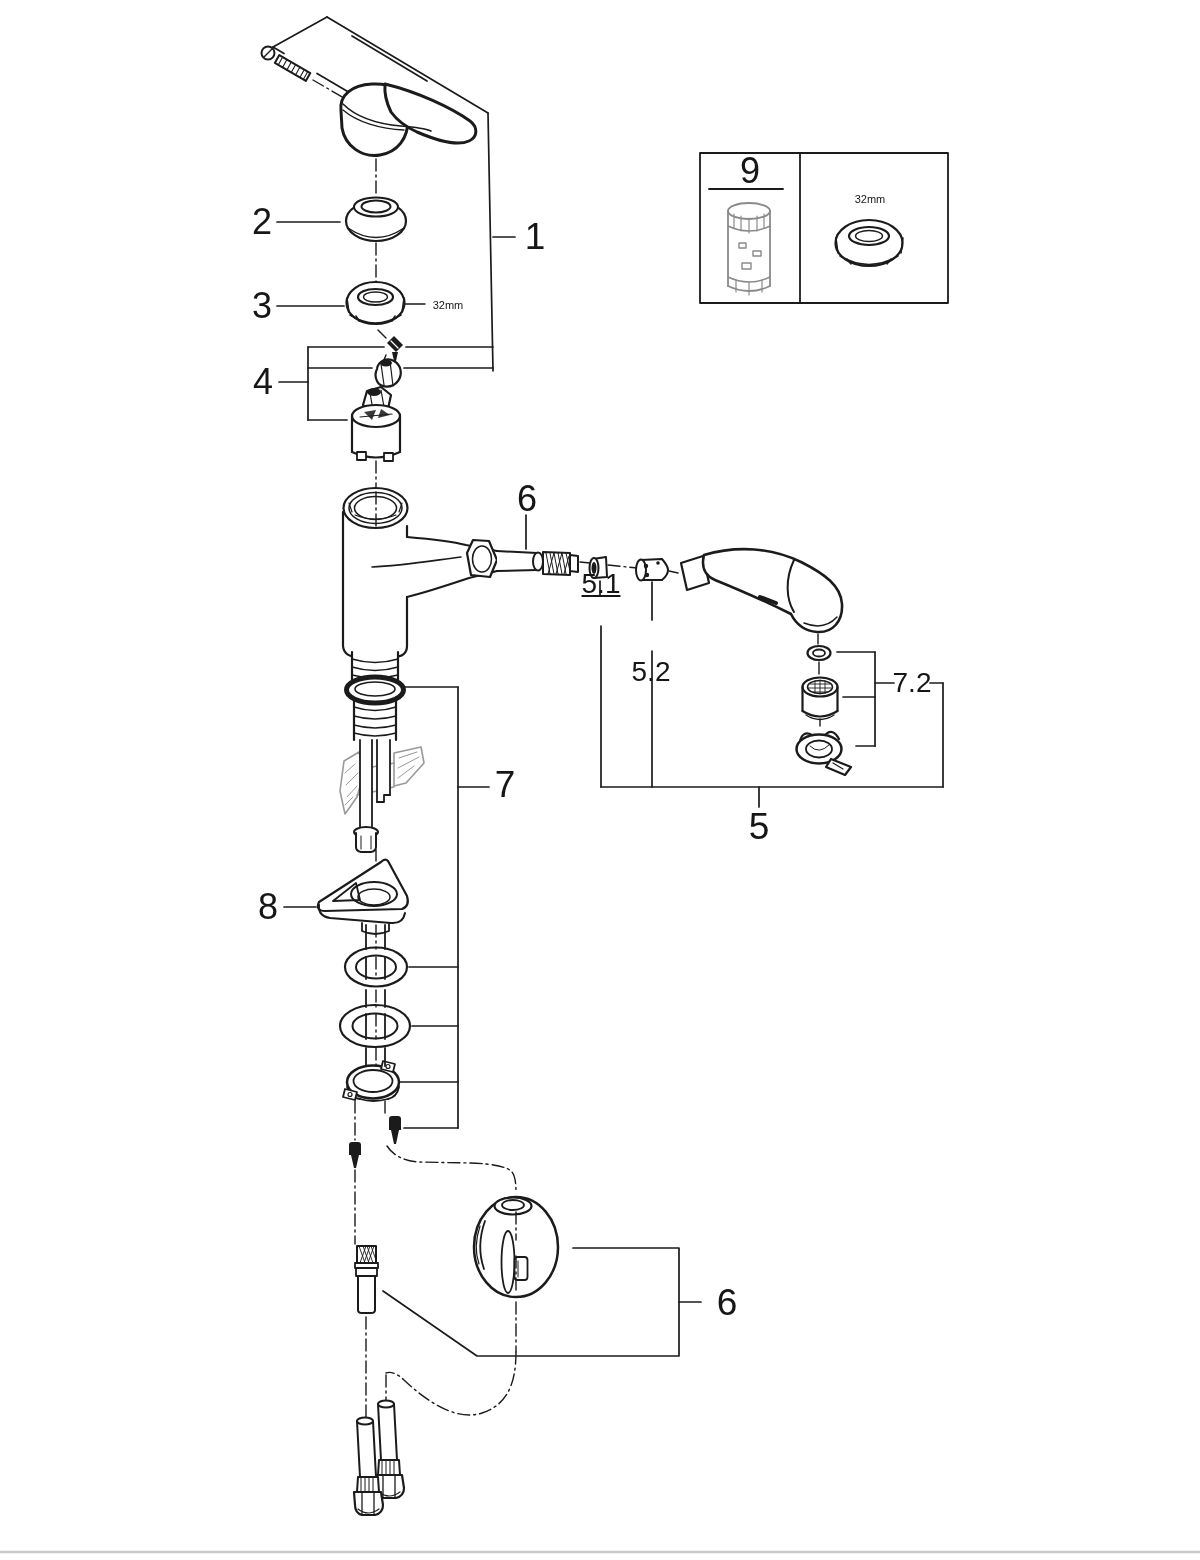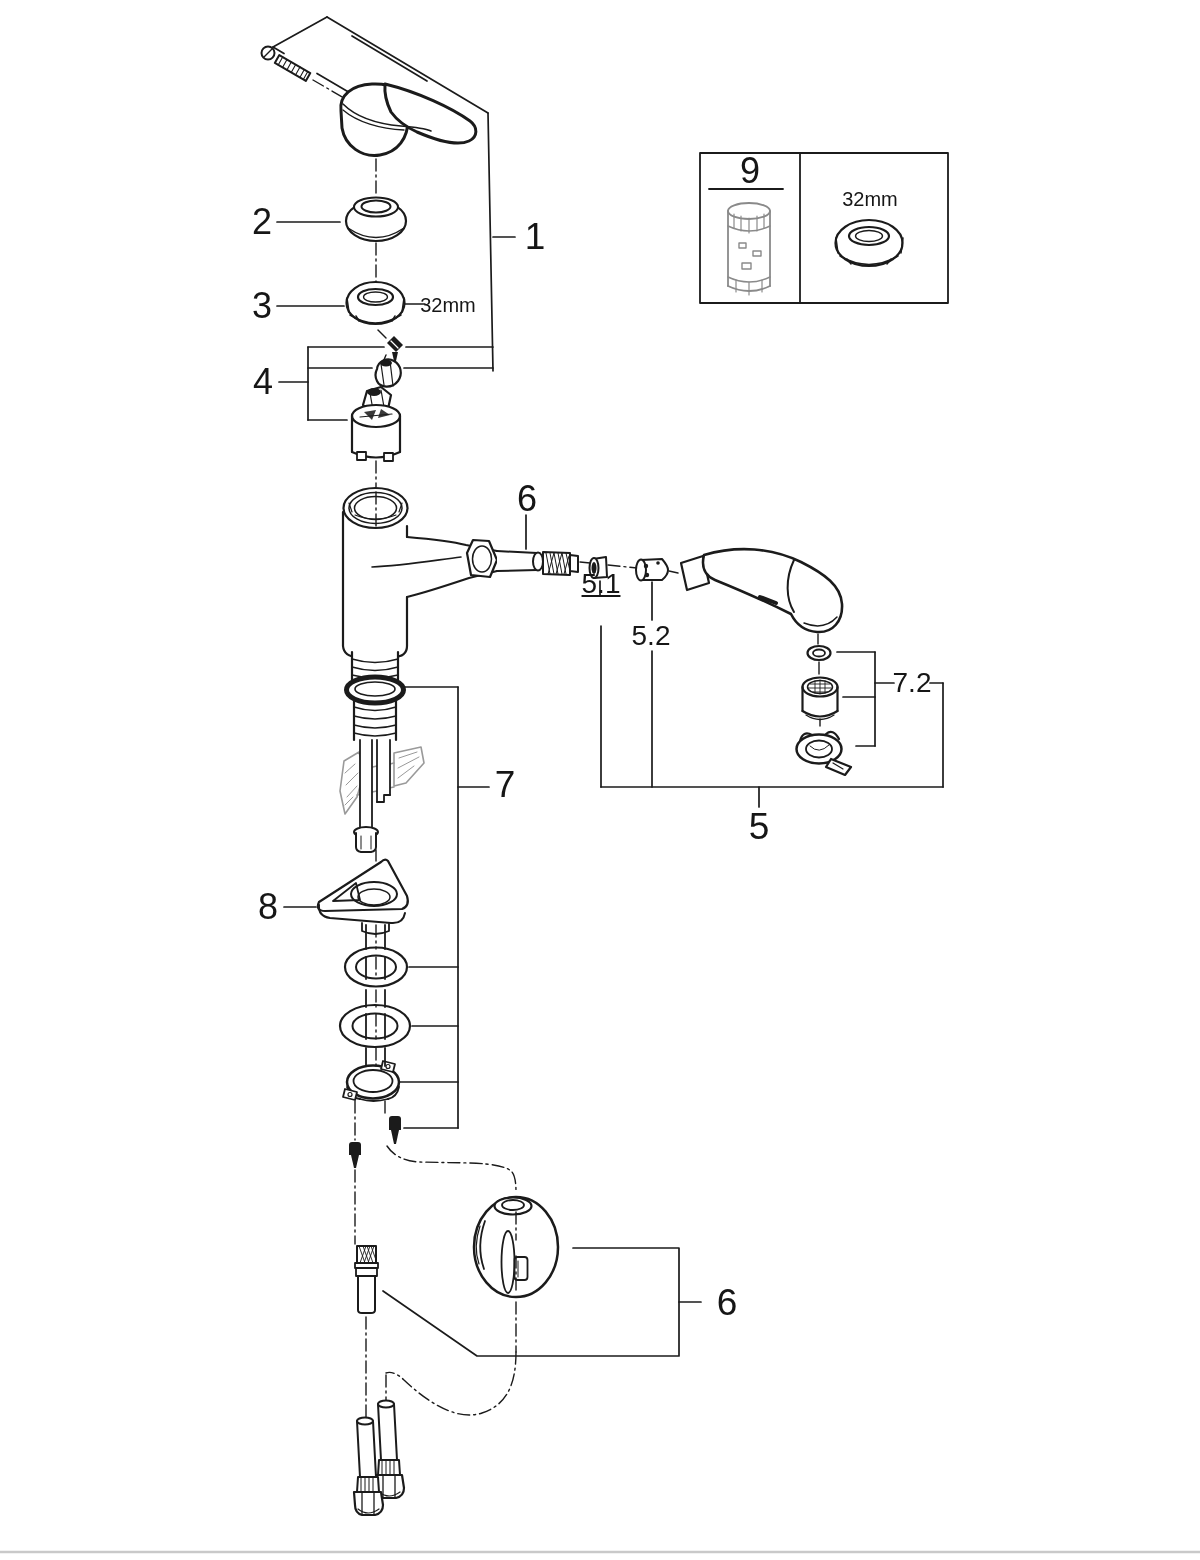--- a/index.html
+++ b/index.html
@@ -16,21 +16,21 @@
     transform:translate(-50%,-50%);
     color:#161616;
     font-family:"Liberation Sans", sans-serif;
     font-weight:400;
     white-space:nowrap;
     user-select:none;
   }
   .callout.big{font-size:37px;}
   .callout.mid{font-size:36px;}
   .callout.sub{font-size:28px;}
-  .callout.dim{font-size:20px;}
+  .callout.dim{font-size:11px;}
 </style>
 </head>
 <body>
 
 <div class="canvas">
 
 <svg width="1200" height="1560" viewBox="0 0 1200 1560" stroke="#1b1b1b" fill="none" stroke-linecap="round" stroke-linejoin="round">
 
   <rect x="0" y="0" width="1200" height="1560" fill="#ffffff" stroke="none"></rect>
 
@@ -482,21 +482,21 @@
   <path d="M0,1552 L1200,1552" stroke="#c9c9c9" stroke-width="2.5"></path>
 </svg>
 
   <div class="callout big" style="left:535px;top:237px;">1</div>
   <div class="callout mid" style="left:262px;top:222px;">2</div>
   <div class="callout mid" style="left:262px;top:306px;">3</div>
   <div class="callout dim" style="left:448px;top:305px;">32mm</div>
   <div class="callout mid" style="left:263px;top:382px;">4</div>
   <div class="callout mid" style="left:527px;top:499px;">6</div>
   <div class="callout sub" style="left:601px;top:584px;text-decoration:underline;">5.1</div>
-  <div class="callout sub" style="left:651px;top:636px;">5.2</div>
+  <div class="callout sub" style="left:651px;top:672px;">5.2</div>
   <div class="callout sub" style="left:912px;top:683px;">7.2</div>
   <div class="callout big" style="left:759px;top:827px;">5</div>
   <div class="callout big" style="left:505px;top:785px;">7</div>
   <div class="callout mid" style="left:268px;top:907px;">8</div>
   <div class="callout big" style="left:727px;top:1303px;">6</div>
   <div class="callout mid" style="left:750px;top:171px;">9</div>
   <div class="callout dim" style="left:870px;top:199px;">32mm</div>
 
 </div>
 

